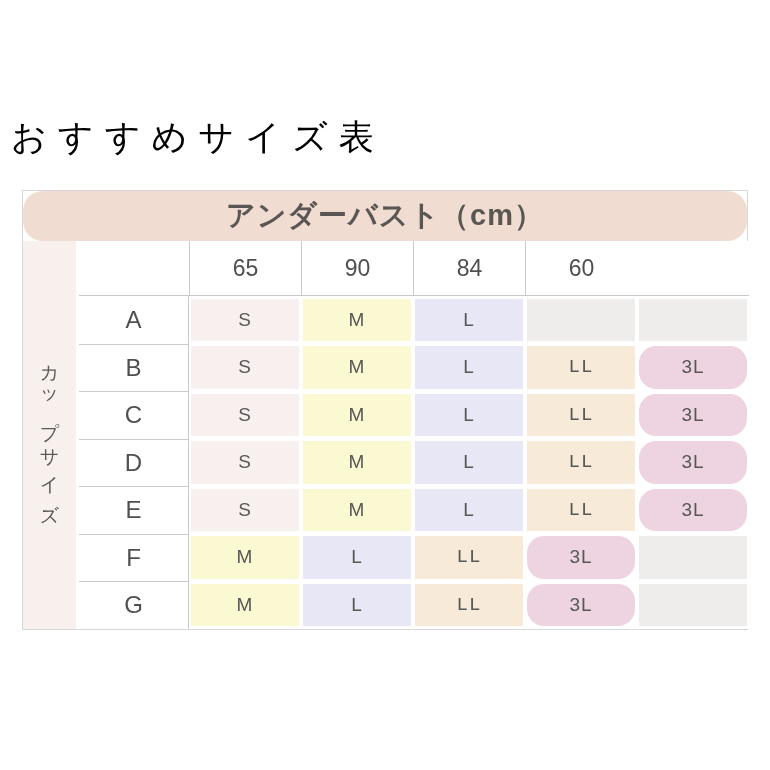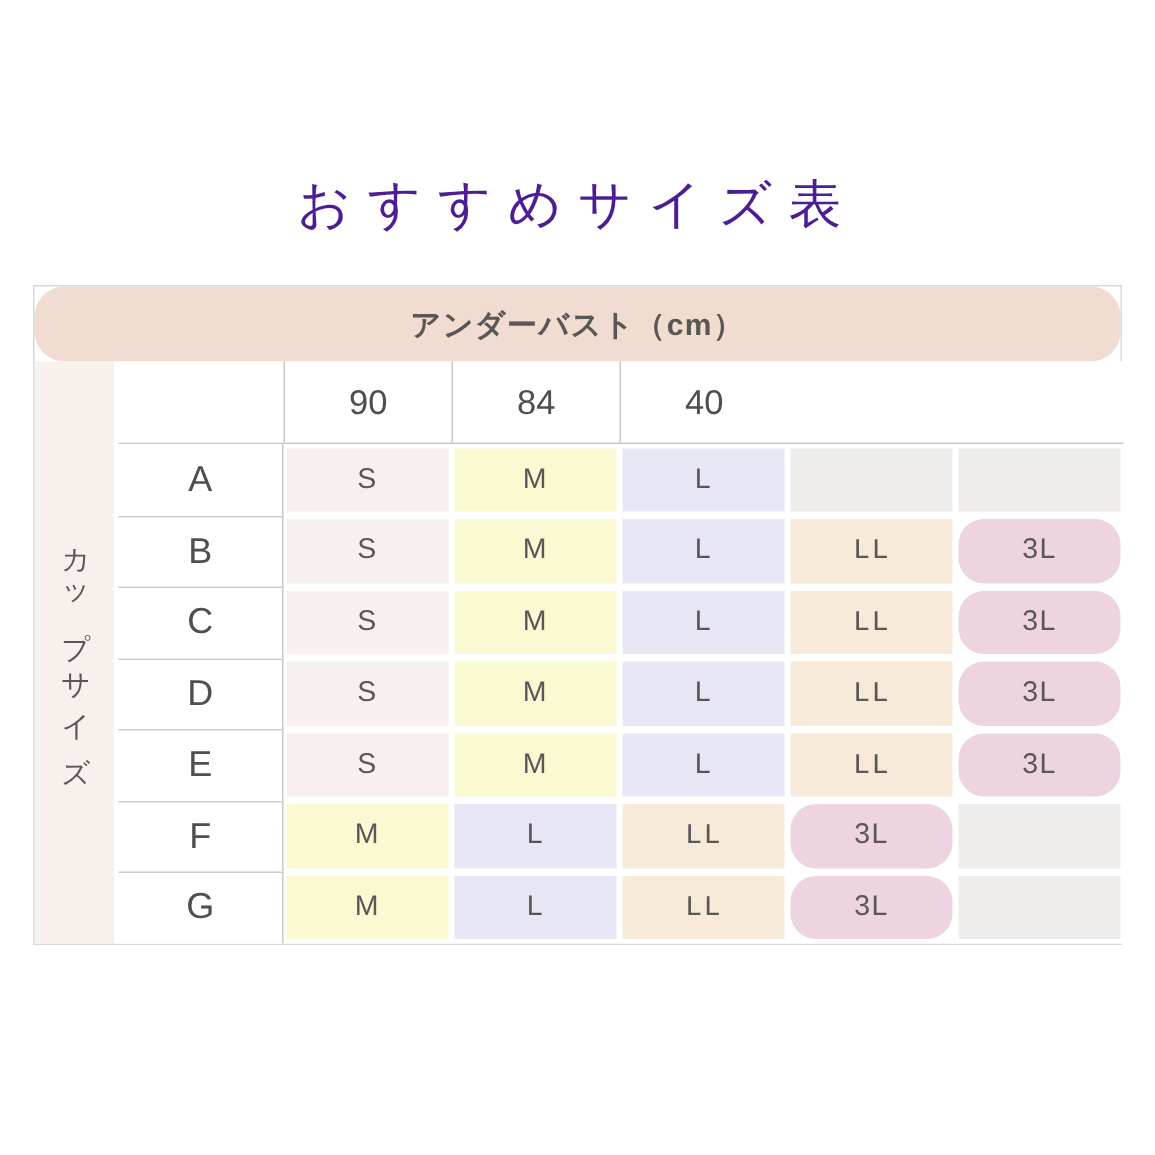--- a/index.html
+++ b/index.html
@@ -6,39 +6,40 @@
   html,body { background:#ffffff; }
   body {
     width:770px; height:770px; overflow:hidden;
     font-family:"Liberation Sans","DejaVu Sans",sans-serif;
     color:#595757;
   }
   .page { width:770px; height:770px; position:relative; }
 
   .title {
     margin:116px 0 0;
-    text-align:center;
+    text-align:left;
     font-size:35px;
     font-weight:400;
     line-height:42px;
     letter-spacing:11px;
-    color:#4c1d95;
+    padding-left:11px;
+    color:#000000;
   }
 
   .size-table {
     width:726px;
     margin:32px auto 0;
     border:1px solid #d6d8da;
   }
 
   .band {
     height:50px;
     background:var(--c-band,#f0dcd0);
     display:flex; align-items:center; justify-content:center;
-    font-size:20px; font-weight:600; letter-spacing:1px;
+    font-size:29px; font-weight:600; letter-spacing:1px;
     color:#5a5654;
     border-radius:20px;
   }
 
   .tbody { display:flex; }
 
   .side {
     width:56px;
     background:var(--c-side,#f8f0ec);
     border-right:3px solid #ffffff;
@@ -90,23 +91,24 @@
     <div class="band">アンダーバスト（cm）</div>
 
     <div class="tbody">
 
       <div class="side">カップサイズ</div>
 
       <div class="main">
 
         <div class="row head">
           <div class="cell corner"></div>
+          <div class="cell num">65</div>
           <div class="cell num">90</div>
           <div class="cell num">84</div>
-          <div class="cell num">40</div>
+          <div class="cell num">60</div>
         </div>
 
         <div class="row mrow">
           <div class="cell cup">A</div>
           <div class="cell size">
               <div class="chip" data-type="s">S</div>
             </div>
           <div class="cell size">
               <div class="chip" data-type="m">M</div>
             </div>

